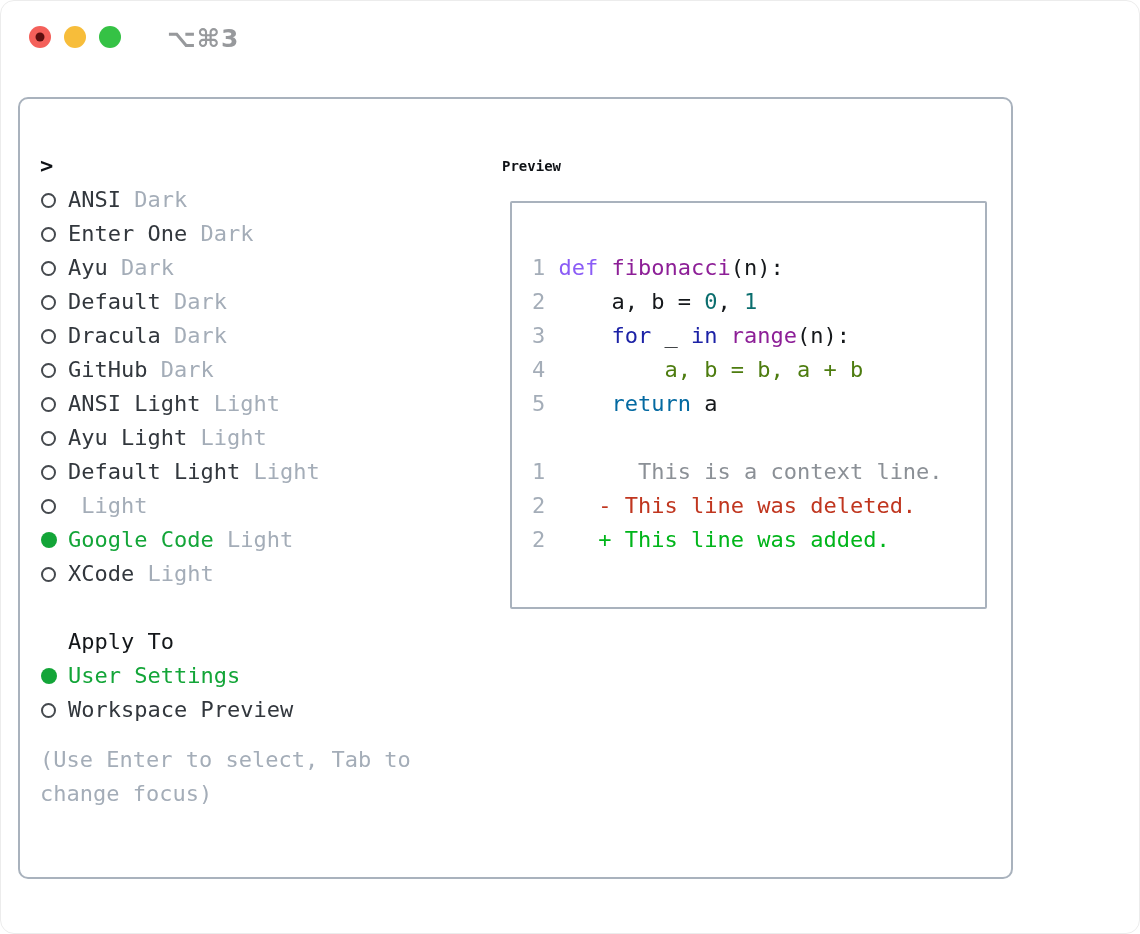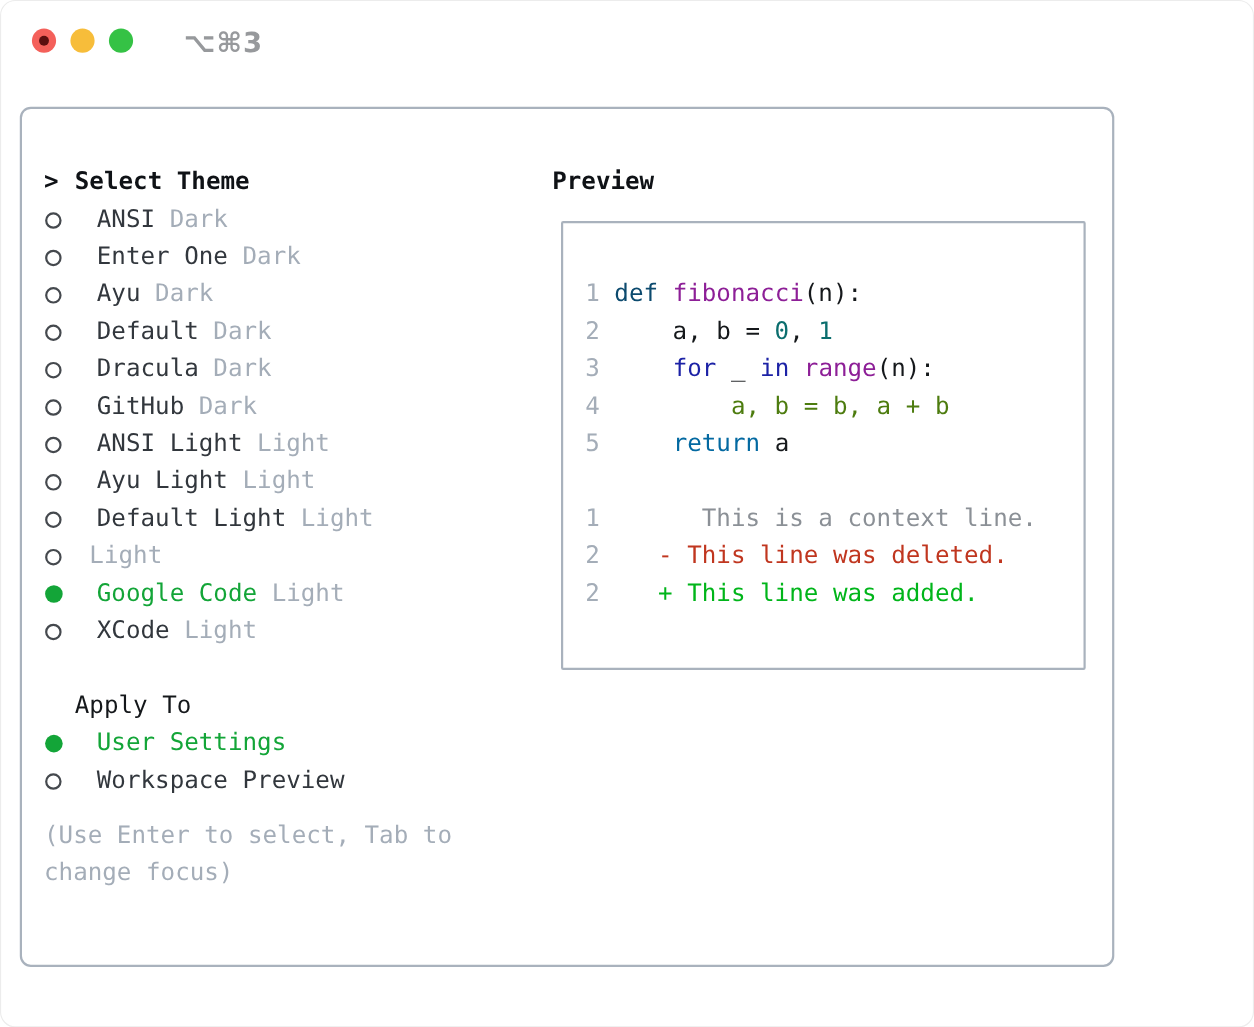--- a/index.html
+++ b/index.html
@@ -22,30 +22,30 @@
                 display: flex; padding: 50px 20px 0 20px; }
   .col-left { width: 462px; flex: none; }
   .col-right { flex: 1; }
 
   .row { display: flex; height: 34px; line-height: 34px; font-size: 22px; align-items: center; }
   .marker { width: 28px; flex: none; display: flex; align-items: center; }
   .ring { width: 15px; height: 15px; border-radius: 50%; border: 2px solid #45494e; margin-left: 1px; }
   .ball { width: 16px; height: 16px; border-radius: 50%; background: var(--green, #13a538); margin-left: 1px; }
   .hdr-prefix { font-weight: bold; color: #0f1216; font-size: 22px; }
   .hdr-text { font-weight: bold; color: #0f1216; white-space: pre; }
-  .item-name { color: #32373d; white-space: pre; margin-left: 20px; }
+  .item-name { color: #32373d; white-space: pre; }
   .item-name.sel { color: var(--green, #13a538); }
   .item-variant { color: var(--secondary, #a4adb8); white-space: pre; }
   .spacer { height: 34px; }
   .apply-hdr { padding-left: 28px; color: #14171a; }
   .hint { margin-top: 16px; width: 400px; font-size: 22px; line-height: 34px;
           color: var(--secondary, #a4adb8); }
 
   
-  .preview-hdr-row { height: 34px; line-height: 34px; font-size: 22px; }
+  .preview-hdr-row { height: 34px; line-height: 34px; font-size: 14px; }
   .preview-box { margin-top: 18px; margin-left: 8px; width: 477px; height: 408px;
                  border: 2px solid var(--border, #a9b2bd); border-radius: 2px; background: #fff;
                  padding: 48px 0 0 20px; overflow: hidden; }
   .code-line { white-space: pre; font-size: 22px; line-height: 34px; height: 34px; }
 </style>
 </head>
 <body>
 
 <div class="page-frame"></div>
 
@@ -60,21 +60,20 @@
   <div class="shortcut">⌥⌘3</div>
 </div>
 
 <div class="app-window">
 
   <div class="col-left">
     <div class="row">
       <span class="marker">
           <span class="hdr-prefix">&gt;</span>
         </span>
-      <span class="hdr-text">Select Theme</span>
     </div>
 
     <div id="theme-list">
         <div class="row">
           <span class="marker">
             <span class="ring"></span>
           </span>
           <span class="item-name">ANSI</span>
           <span class="item-variant"> Dark</span>
         </div>
@@ -178,21 +177,21 @@
       </div>
 
     <div class="hint">(Use Enter to select, Tab to change focus)</div>
   </div>
 
   <div class="col-right">
     <div class="preview-hdr-row">
       <span class="hdr-text">Preview</span>
     </div>
     <div class="preview-box" id="code-box">
-        <div class="code-line"><span style="color: rgb(164, 173, 184);">1</span><span style="color: rgb(21, 24, 27);"> </span><span style="color: #0c4a6e; text-align: right;">def</span><span style="color: rgb(21, 24, 27);"> </span><span style="color: rgb(141, 31, 151);">fibonacci</span><span style="color: rgb(21, 24, 27);">(n):</span></div>
+        <div class="code-line"><span style="color: rgb(164, 173, 184);">1</span><span style="color: rgb(21, 24, 27);"> </span><span style="color: #8b5cf6; text-align: right;">def</span><span style="color: rgb(21, 24, 27);"> </span><span style="color: rgb(141, 31, 151);">fibonacci</span><span style="color: rgb(21, 24, 27);">(n):</span></div>
         <div class="code-line"><span style="color: rgb(164, 173, 184);">2</span><span style="color: rgb(21, 24, 27);">     a, b = </span><span style="color: rgb(11, 110, 110);">0</span><span style="color: rgb(21, 24, 27);">, </span><span style="color: rgb(11, 110, 110);">1</span></div>
         <div class="code-line"><span style="color: rgb(164, 173, 184);">3</span><span style="color: rgb(21, 24, 27);">     </span><span style="color: rgb(28, 34, 166);">for</span><span style="color: rgb(21, 24, 27);"> _ </span><span style="color: rgb(28, 34, 166);">in</span><span style="color: rgb(21, 24, 27);"> </span><span style="color: rgb(141, 31, 151);">range</span><span style="color: rgb(21, 24, 27);">(n):</span></div>
         <div class="code-line"><span style="color: rgb(164, 173, 184);">4</span><span style="color: #4d7c0f;">         a, b = b, a + b</span></div>
         <div class="code-line"><span style="color: rgb(164, 173, 184);">5</span><span style="color: rgb(21, 24, 27);">     </span><span style="color: #0369a1;">return</span><span style="color: rgb(21, 24, 27);"> a</span></div>
         <div class="code-line"> </div>
         <div class="code-line"><span style="color: rgb(164, 173, 184);">1</span><span style="color: rgb(21, 24, 27);">       </span><span style="color: rgb(139, 144, 150);">This is a context line.</span></div>
         <div class="code-line"><span style="color: rgb(164, 173, 184);">2</span><span style="color: rgb(21, 24, 27);">    </span><span style="color: rgb(192, 54, 31); text-align: center;">- This line was deleted.</span></div>
         <div class="code-line"><span style="color: rgb(164, 173, 184);">2</span><span style="color: rgb(21, 24, 27);">    </span><span style="color: rgb(0, 181, 26);">+ This line was added.</span></div>
       </div>
   </div>

